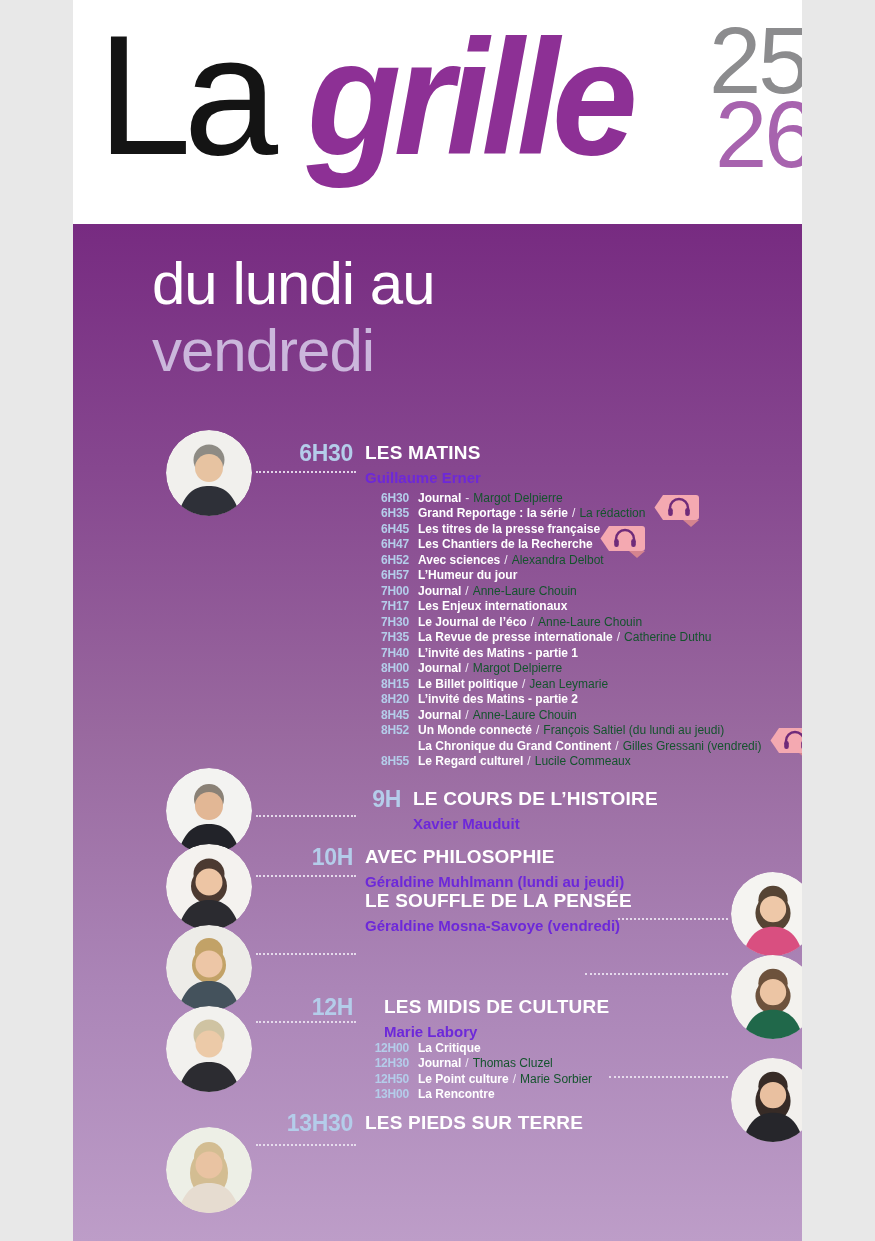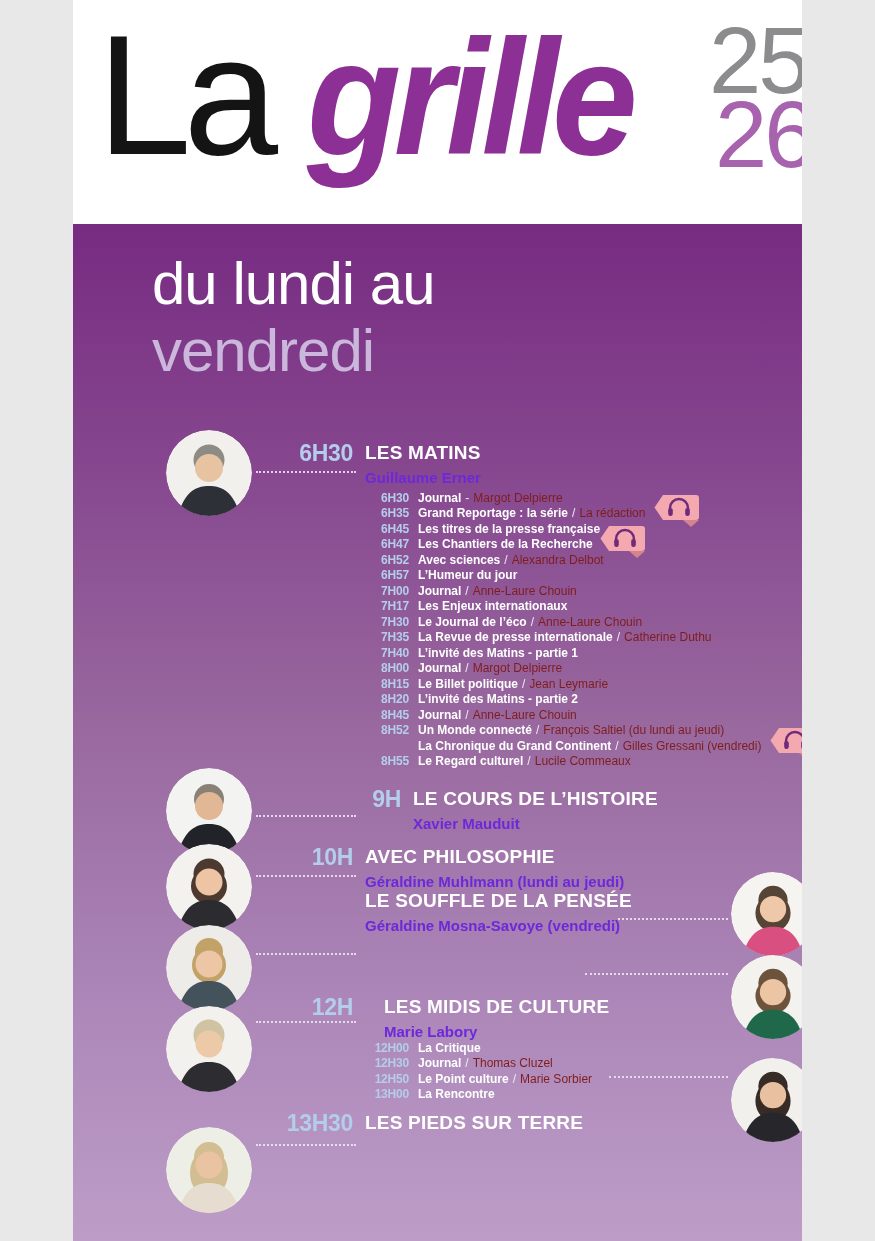--- a/index.html
+++ b/index.html
@@ -42,21 +42,21 @@
   .s4 { top:925px; } .s5 { top:994px;padding-left:19px; } .s6 { top:1110px; }
   
   .list { position:absolute; left:292px; }
   .list-matins { top:490px; }
   .list-midis  { top:1040px; }
   .row { display:flex; align-items:center; height:15.5px; font-size:12px; white-space:nowrap; }
   .it { display:inline-block; width:44px; min-width:44px; text-align:right; margin-right:9px;
         color:#b4cdea; font-weight:700; letter-spacing:-.2px; }
   .ib { font-weight:700; color:#fff; }
   .is { margin:0 4px; color:#f0e8f4; font-weight:400; }
-  .ih { color:#7f1d1d; font-weight:400; }
+  .ih { color:#14532d; font-weight:400; }
   .is:empty, .ih:empty { display:none; }
   
   .badge { margin-left:8px; flex:0 0 auto; transform:translateY(-3px); }
   .badge svg { display:block; }
   .badge-hex { margin-left:5px; flex:0 0 auto; transform:translateY(-16px); }
   .badge-hex svg { display:block; }
   
   .dot { position:absolute; height:0; border-top:2px dotted #ece4f2; opacity:.9; }
   .dl1 { left:183px; top:471px;  width:100px; }
   .dl2 { left:183px; top:815px;  width:100px; }

